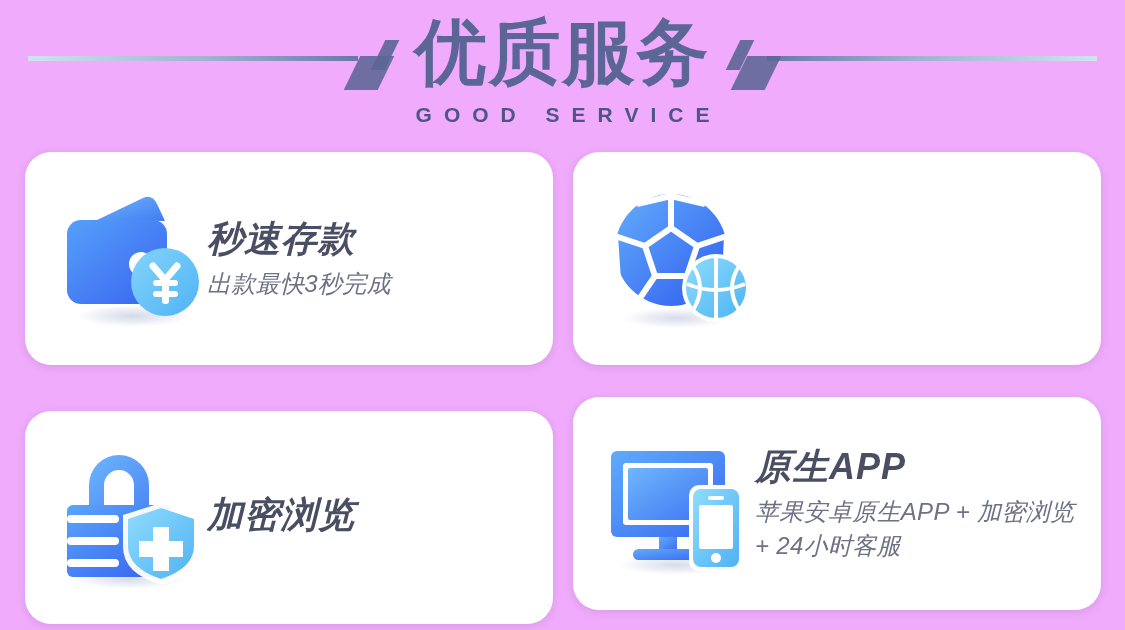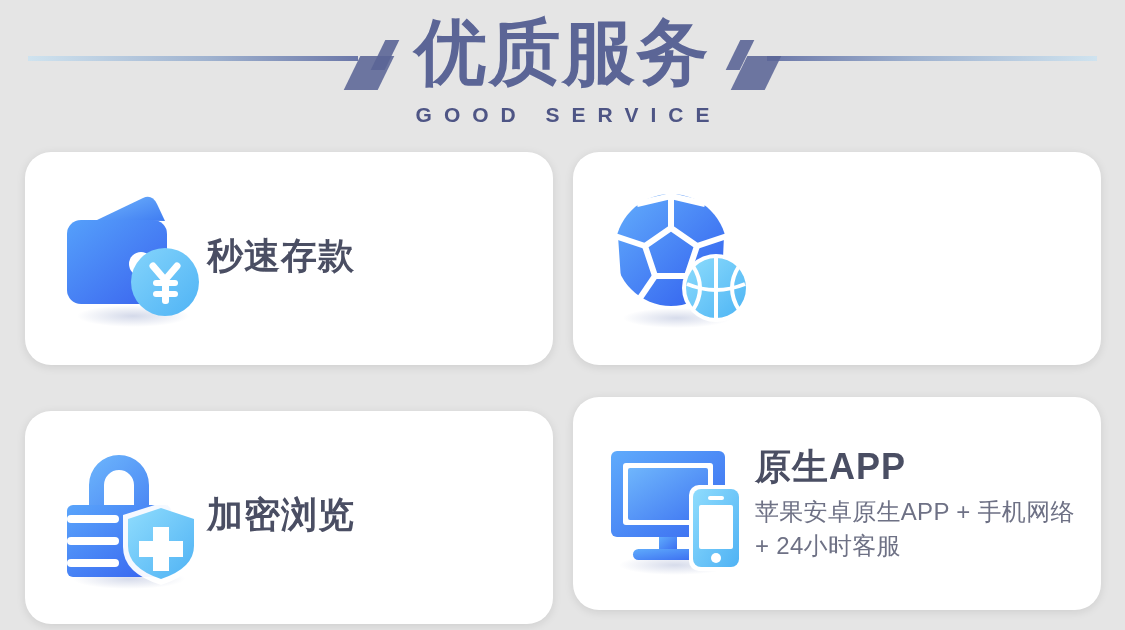--- a/index.html
+++ b/index.html
@@ -1,18 +1,18 @@
 <!DOCTYPE html>
 <html><head>
 <meta charset="utf-8">
 <style>
   html,body{margin:0;padding:0;background:#000;}
   body{width:1125px;height:630px;overflow:hidden;
        font-family:"Liberation Sans","DejaVu Sans",sans-serif;}
-  .stage{position:relative;width:1125px;height:630px;background:#e5e5e5;}
+  .stage{position:relative;width:1125px;height:630px;background:#f0abfc;}
 
   
   .header{position:absolute;left:0;top:0;width:1125px;height:148px;}
   .hline{position:absolute;top:56px;height:5px;}
   .hline.left{left:28px;width:330px;
       background:linear-gradient(90deg,#cfe3ef 0%,#9fb2cf 55%,#6b77a8 100%);}
   .hline.right{right:28px;width:330px;
       background:linear-gradient(270deg,#cfe3ef 0%,#9fb2cf 55%,#6b77a8 100%);}
   .hpara{position:absolute;top:56px;width:34px;height:34px;background:#5b6596;opacity:.88;}
   .hpara.l{left:352px;transform:skewX(-26deg);}
@@ -34,21 +34,21 @@
         border-radius:26px;display:flex;align-items:center;
         box-shadow:0 2px 10px rgba(0,0,0,.10);}
   .card.c0{left:0;top:0;}
   .card.c1{left:548px;top:0;}
   .card.c2{left:0;top:259px;}
   .card.c3{left:548px;top:245px;}
 
   .icon-wrap{width:150px;min-width:150px;height:150px;margin-left:32px;
       position:relative;}
   .icon-wrap svg{position:absolute;left:0;top:0;width:150px;height:150px;}
-  .txt{flex:1;padding-right:18px;}
+  .txt{flex:1;padding-right:18px;font-style:italic;}
   .c-title{font-size:36px;line-height:44px;font-weight:700;color:#4a4e63;
       letter-spacing:1px;margin-bottom:6px;}
   .c-desc{font-size:24px;line-height:34px;color:#6e7185;letter-spacing:.3px;}
 </style>
 </head>
 <body>
 
 <div class="stage">
 
   <div class="header">
@@ -93,20 +93,21 @@
           <circle cx="84" cy="80" r="12" fill="#fff"></circle>
           <circle cx="108" cy="98" r="34" fill="url(#wgc)"></circle>
           <path d="M96 82 L108 96 L120 82" stroke="#fff" stroke-width="7" fill="none" stroke-linecap="round" stroke-linejoin="round"></path>
           <rect x="96" y="96" width="25" height="6" rx="3" fill="#fff"></rect>
           <rect x="96" y="107" width="25" height="6" rx="3" fill="#fff"></rect>
           <rect x="105" y="96" width="7" height="24" rx="3" fill="#fff"></rect>
         </svg>
       </div>
       <div class="txt">
         <div class="c-title">秒速存款</div>
+        <div class="c-desc">出款最快3秒完成</div>
       </div>
     </div>
 
     <div class="card c1">
       <div class="icon-wrap">
         <svg viewBox="0 0 150 150" aria-hidden="true">
           <defs>
             <linearGradient id="sg" x1="0" y1="0" x2="1" y2="1">
               <stop offset="0" stop-color="#63aefc"></stop>
                 <stop offset="1" stop-color="#2f5bee"></stop>
@@ -213,18 +214,18 @@
           <rect x="28" y="120" width="70" height="11" rx="5.5" fill="url(#mg)"></rect>
           <rect x="84" y="56" width="54" height="86" rx="10" fill="#fff"></rect>
           <rect x="88" y="60" width="46" height="78" rx="8" fill="url(#pg)"></rect>
           <rect x="94" y="76" width="34" height="44" rx="2" fill="#fff"></rect>
           <rect x="103" y="67" width="16" height="4" rx="2" fill="#fff"></rect>
           <circle cx="111" cy="129" r="5" fill="#fff"></circle>
         </svg>
       </div>
       <div class="txt">
         <div class="c-title">原生APP</div>
-        <div class="c-desc">苹果安卓原生APP + 手机网络 + 24小时客服</div>
+        <div class="c-desc">苹果安卓原生APP + 加密浏览 + 24小时客服</div>
       </div>
     </div>
 
   </div>
 </div>
 
 </body></html>

